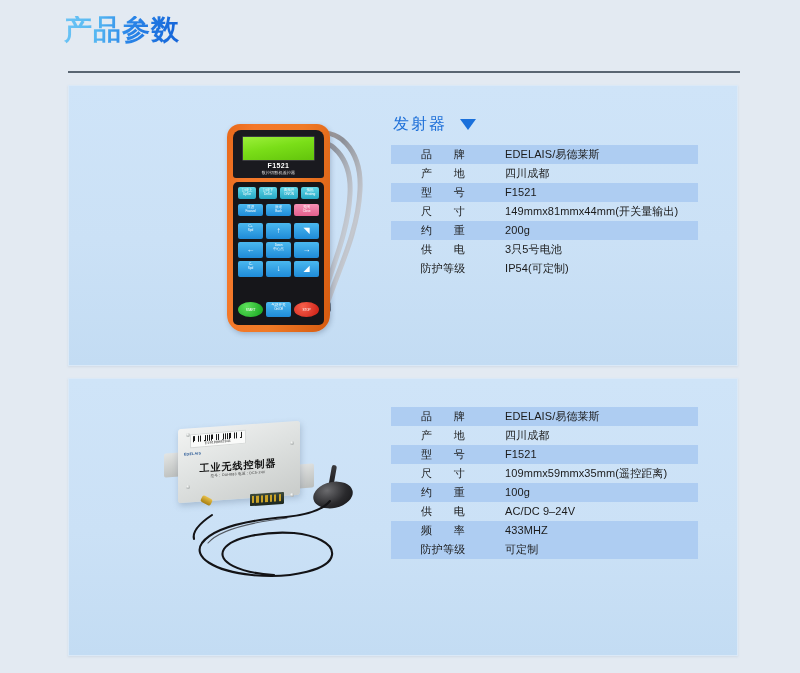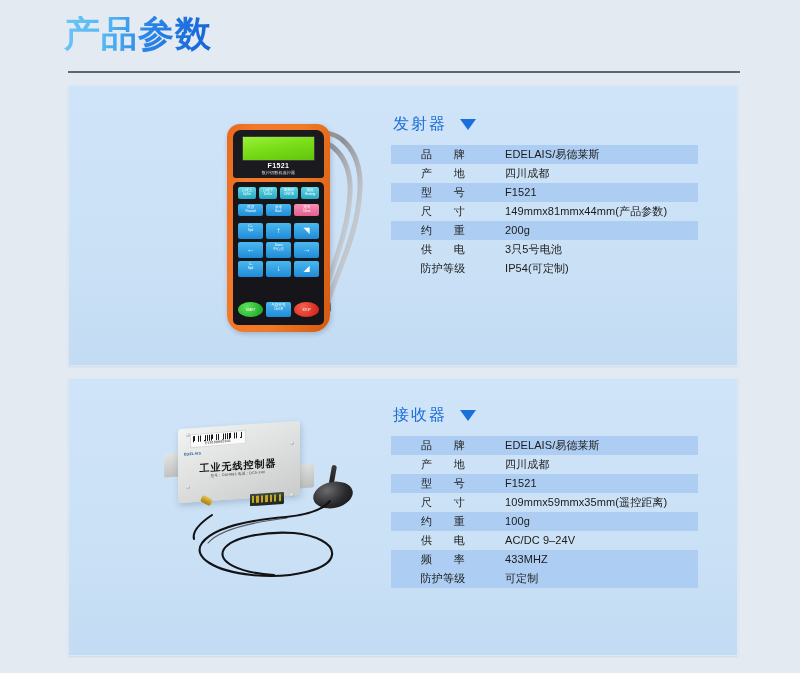--- a/index.html
+++ b/index.html
@@ -20,21 +20,21 @@
     position: absolute;
     left: 0;
     top: 0;
     width: 800px;
     height: 85px;
   }
   .page-title {
     position: absolute;
     left: 64px;
     top: 16px;
-    font-size: 36px;
+    font-size: 28px;
     font-weight: bold;
     letter-spacing: 1px;
     background: linear-gradient(100deg, #6cc4f5 0%, #56b8f2 28%, #2a86e8 55%, #1463d8 100%);
     -webkit-background-clip: text;
     background-clip: text;
     color: transparent;
     -webkit-text-fill-color: transparent;
     line-height: 1;
     white-space: nowrap;
     font-family: Liberation Serif, serif;
@@ -521,21 +521,21 @@
                 <span>型</span>
                 <span>号</span>
               </span></td>
           <td class="v">F1521</td>
         </tr>
         <tr>
           <td class="k"><span class="k-spread">
                 <span>尺</span>
                 <span>寸</span>
               </span></td>
-          <td class="v">149mmx81mmx44mm(产品参数)</td>
+          <td class="v">149mmx81mmx44mm(开关量输出)</td>
         </tr>
         <tr class="striped">
           <td class="k"><span class="k-spread">
                 <span>约</span>
                 <span>重</span>
               </span></td>
           <td class="v">200g</td>
         </tr>
         <tr>
           <td class="k"><span class="k-spread">
@@ -591,24 +591,20 @@
         <path d="M140,114 C112,112 78,118 70,130 C62,143 86,154 120,156"></path>
         <path d="M58,96 C46,104 38,112 40,120"></path>
       </g>
       <g fill="none" stroke="#2a2a2e" stroke-width="1.1" stroke-linecap="round" opacity="0.75">
         <path d="M133,99 C100,103 66,110 54,124"></path>
       </g>
     </svg>
   </div>
 
   <div class="spec-block">
-    <div class="spec-heading">
-      <span class="spec-heading-text">接收器</span>
-      <span class="tri-down"></span>
-    </div>
     <table class="spec-table">
       <tbody>
         <tr class="striped">
           <td class="k"><span class="k-spread">
                 <span>品</span>
                 <span>牌</span>
               </span></td>
           <td class="v">EDELAIS/易德莱斯</td>
         </tr>
         <tr>

